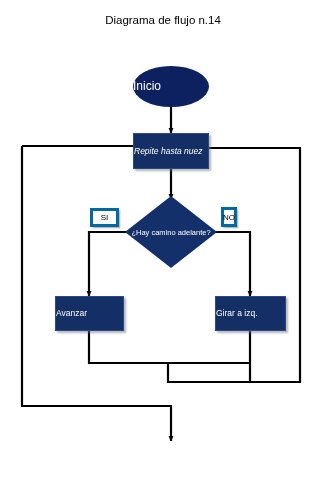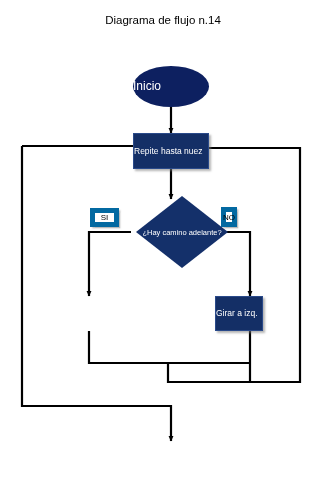--- a/index.html
+++ b/index.html
@@ -52,21 +52,20 @@
     font-size: 12px;
     color: #ffffff;
   }
   .process {
     background: #142f66;
     border: 1px solid #2a4a8a;
     box-shadow: 2px 2px 2px rgba(120,120,120,0.55);
   }
   .decision-wrap {
     position: absolute;
-    margin-left: 11px;
   }
   .decision-shape {
     position: absolute;
     left: 0;
     top: 0;
     width: 100%;
     height: 100%;
     background: #14306a;
     clip-path: polygon(50% 0%, 100% 50%, 50% 100%, 0% 50%);
   }
@@ -81,21 +80,21 @@
     justify-content: center;
     text-align: center;
     color: #ffffff;
     font-size: 7.5px;
     line-height: 11px;
   }
   .branch-label {
     position: absolute;
     box-sizing: border-box;
     background: #ffffff;
-    border: 5px solid #0369a1;
+    border: 3px solid #0369a1;
     color: #000000;
     font-size: 8px;
     display: flex;
     align-items: center;
     justify-content: center;
     box-shadow: 1.5px 1.5px 1.5px rgba(120,120,120,0.5);
   }
 </style>
 </head>
 <body>
@@ -121,36 +120,39 @@
       <path d="M250,382 L300,382 L300,148 L194,148" marker-end="url(#arrow)"></path>
       <path d="M22,146 L22,406 L171,406 L171,441" marker-end="url(#arrow)"></path>
       <path d="M22,146 L148,146"></path>
     </g>
   </svg>
 
   <div class="node terminator" style="left:133px; top:66px; width:76px; height:41px;">
     <span>Inicio</span>
   </div>
 
-  <div class="node process" style="left:133px; top:133px; width:76px; height:36px;">
+  <div class="node process" style="left:133px; top:133px; width:76px; height:36px;font-style:italic;">
     <span>Repite hasta nuez</span>
   </div>
 
   <div class="decision-wrap" style="left:125px; top:196px; width:92px; height:72px;">
     <div class="decision-shape"></div>
     <div class="decision-text">¿Hay camino adelante?</div>
   </div>
 
   <div class="branch-label" style="left:90px; top:208px; width:29px; height:19px;">
     <span>SI</span>
   </div>
 
   <div class="branch-label" style="left:221px; top:207px; width:16px; height:20px;">
     <span>NO</span>
   </div>
 
+  <div class="node process" style="left:55px; top:296px; width:69px; height:35px;">
+    <span>Avanzar</span>
+  </div>
 
-  <div class="node process" style="left:215px; top:296px; width:48px; height:35px;">
+  <div class="node process" style="left:215px; top:296px; width:71px; height:35px;">
     <span>Girar a izq.</span>
   </div>
 
 
 </div>
 
 </body></html>

